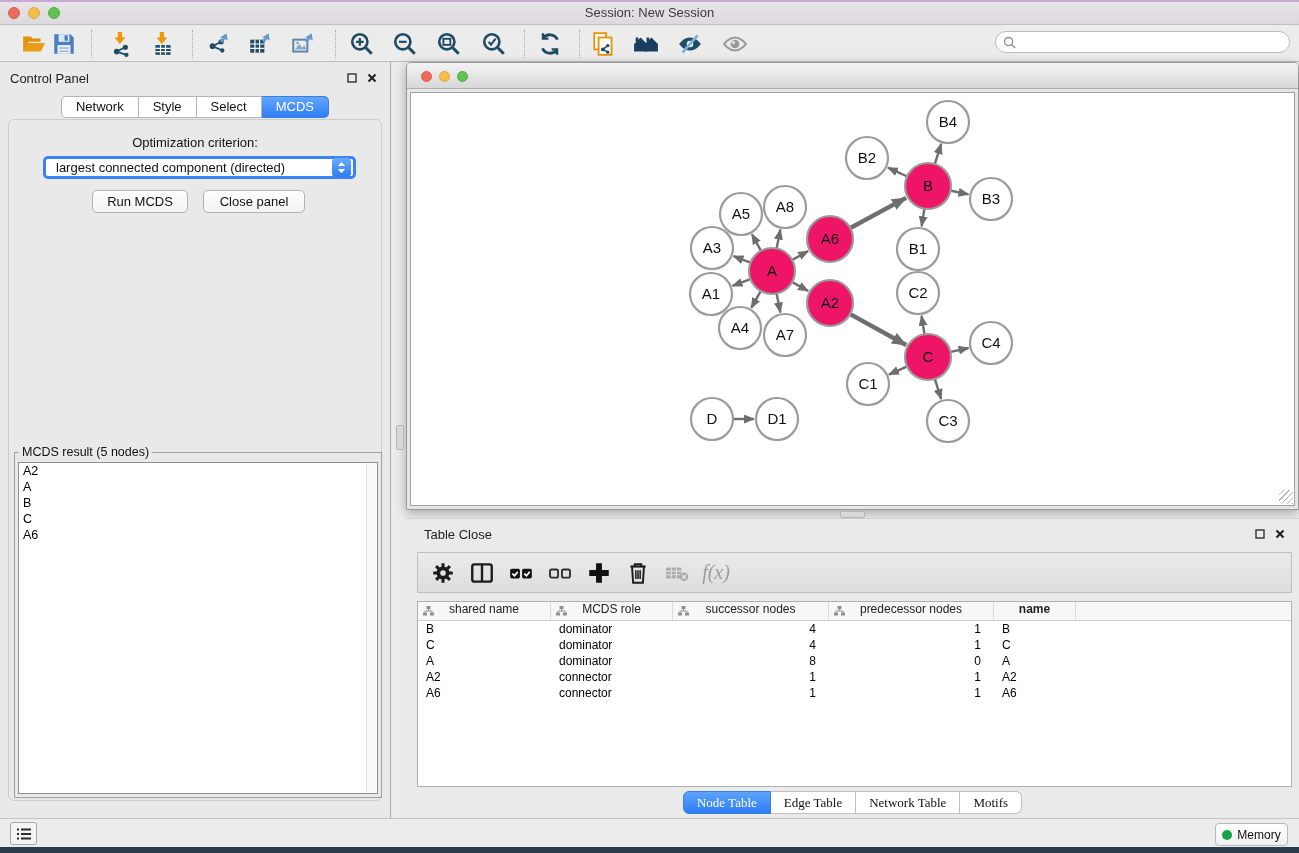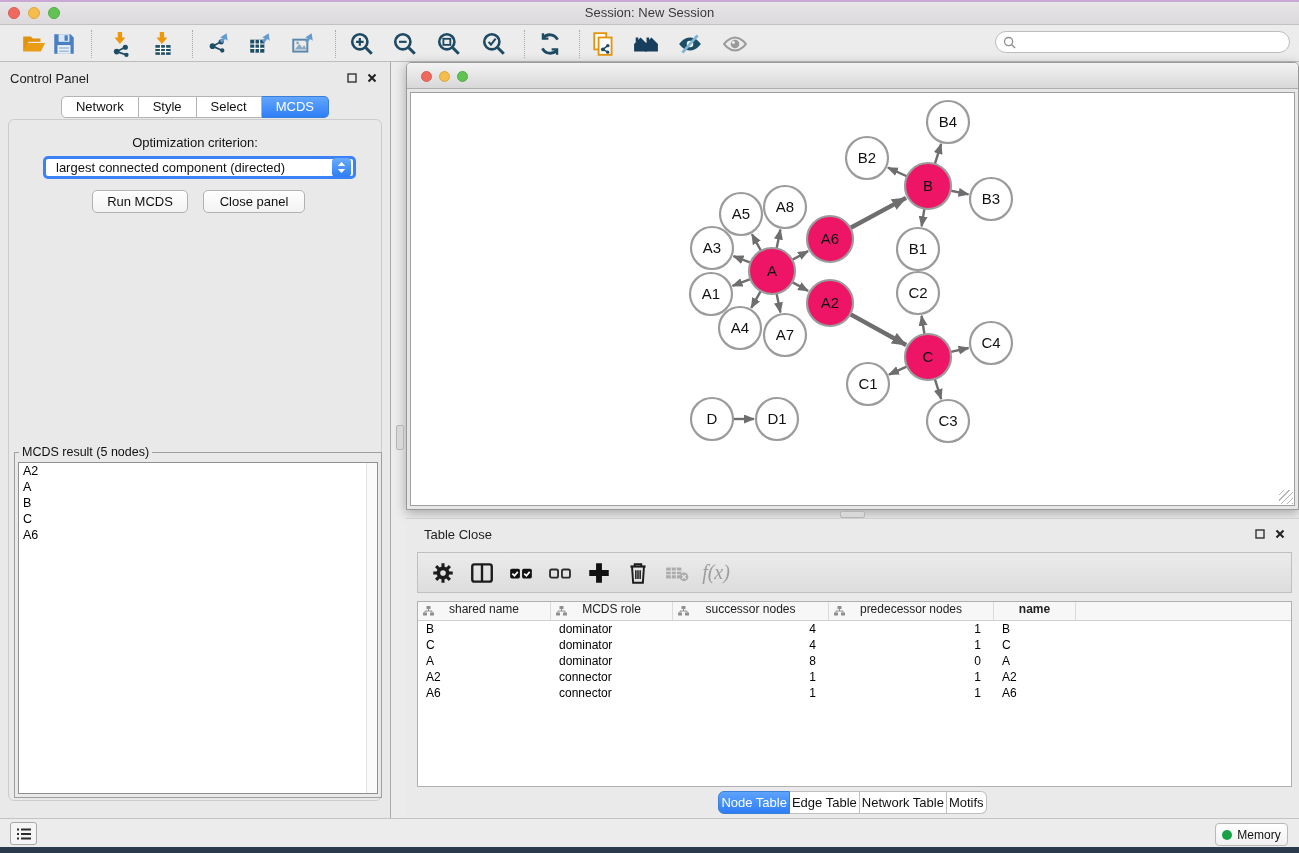--- a/index.html
+++ b/index.html
@@ -89,22 +89,22 @@
   .fx{ font-family:Liberation Serif, serif; font-style:italic; font-size:20px; color:#9d9d9d; }
   .tbl{ position:absolute; left:11px; top:82px; width:875px; height:186px; background:#fff;
         border:1px solid #b0b0b0; overflow:hidden;}
   .tbl-header{ display:flex; height:19px; background:#f7f7f7; border-bottom:1px solid #cfcfcf;}
   .th{ position:relative; height:100%; border-right:1px solid #dcdcdc; font-size:12px; color:#222;
        display:flex; align-items:flex-start; justify-content:center;}
   .th .sort-ic{ position:absolute; left:5px; top:4px;}
   .tr{ display:flex; height:16px; }
   .td{ font-size:12px; color:#000; line-height:16px; white-space:nowrap; overflow:hidden;}
   .tp-tabs{ position:absolute; top:272px; left:0; width:100%; display:flex; justify-content:center;}
-  .tp-tab{ height:23px; line-height:21px; padding:0 2px; background:#fff; border:1px solid #bfbfbf;
-           border-left:none; font-size:13px; color:#111;}
+  .tp-tab{ height:23px; line-height:21px; padding:0 13px; background:#fff; border:1px solid #bfbfbf;
+           border-left:none; font-size:13px; color:#111;font-family:Liberation Serif, serif;}
   .tp-tab:first-child{ border-left:1px solid #bfbfbf; border-radius:6px 0 0 6px;}
   .tp-tab:last-child{ border-radius:0 6px 6px 0;}
   .tp-tab.active{ background:linear-gradient(#5ea3fc,#2e7df7); color:#fff; border-color:#3a7fd8;}
 
   
   .statusbar{ position:absolute; left:0; top:818px; width:100%; height:18px; background:#ececec;
               border-top:1px solid #c4c4c4;}
   .list-btn{ position:absolute; left:10px; top:3px; width:27px; height:23px; background:#f5f5f5;
              border:1px solid #a8a8a8; border-radius:3px; display:flex; align-items:center; justify-content:center;}
   .memory-btn{ position:absolute; right:11px; top:4px; height:23px; width:73px; background:linear-gradient(#fff,#f0f0f0);

